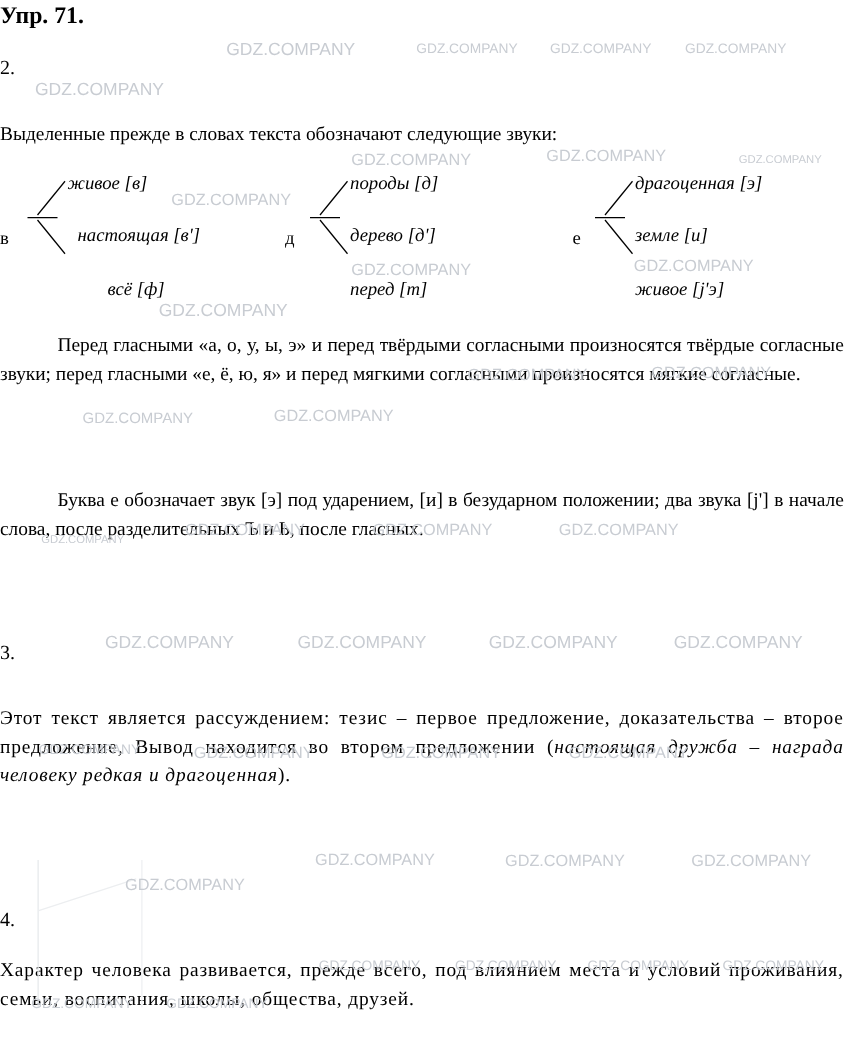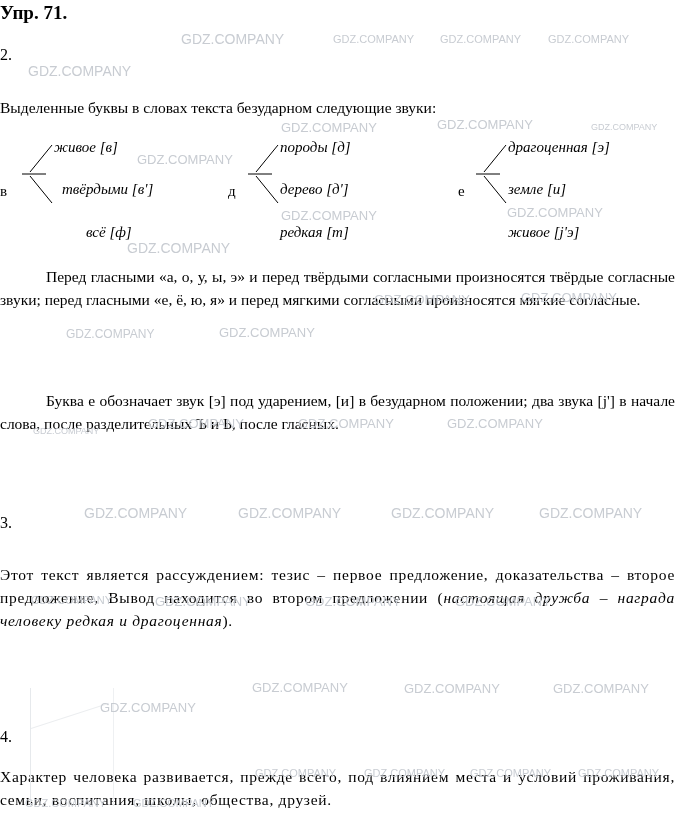--- a/index.html
+++ b/index.html
@@ -116,46 +116,46 @@
 </style>
 </head>
 <body>
 
 <div class="page">
 
   <div class="title">Упр. 71.</div>
 
   <div class="num num-2">2.</div>
 
-  <div class="para intro">Выделенные буквы в словах текста безударном следующие звуки:</div>
+  <div class="para intro">Выделенные прежде в словах текста обозначают следующие звуки:</div>
 
   <div class="scheme">
 
     <div class="grp" style="left:0px; top:0px; width:225px; height:112px;">
       <div class="lbl" style="left:0px; top:48px;">в</div>
       <svg class="brace" style="left:20px; top:8px;" viewBox="0 0 34 62" xmlns="http://www.w3.org/2000/svg">
         <line x1="2" y1="31" x2="26" y2="31" stroke="#000" stroke-width="1"></line>
         <line x1="10" y1="29" x2="32" y2="2" stroke="#000" stroke-width="1"></line>
         <line x1="10" y1="33" x2="32" y2="60" stroke="#000" stroke-width="1"></line>
       </svg>
       <div class="item" style="left:54px; top:4px;">живое [в]</div>
-      <div class="item" style="left:62px; top:46px;">твёрдыми [в']</div>
+      <div class="item" style="left:62px; top:46px;">настоящая [в']</div>
       <div class="item" style="left:54px; top:89px;margin-left:32px;">всё [ф]</div>
     </div>
 
     <div class="grp" style="left:228px; top:0px; width:230px; height:112px;">
       <div class="lbl" style="left:0px; top:48px;">д</div>
       <svg class="brace" style="left:18px; top:8px;" viewBox="0 0 34 62" xmlns="http://www.w3.org/2000/svg">
         <line x1="2" y1="31" x2="26" y2="31" stroke="#000" stroke-width="1"></line>
         <line x1="10" y1="29" x2="32" y2="2" stroke="#000" stroke-width="1"></line>
         <line x1="10" y1="33" x2="32" y2="60" stroke="#000" stroke-width="1"></line>
       </svg>
       <div class="item" style="left:52px; top:4px;">породы [д]</div>
       <div class="item" style="left:52px; top:46px;">дерево [д']</div>
-      <div class="item" style="left:52px; top:89px;">редкая [т]</div>
+      <div class="item" style="left:52px; top:89px;">перед [т]</div>
     </div>
 
     <div class="grp" style="left:458px; top:0px; width:217px; height:112px;">
       <div class="lbl" style="left:0px; top:48px;">е</div>
       <svg class="brace" style="left:16px; top:8px;" viewBox="0 0 34 62" xmlns="http://www.w3.org/2000/svg">
         <line x1="2" y1="31" x2="26" y2="31" stroke="#000" stroke-width="1"></line>
         <line x1="10" y1="29" x2="32" y2="2" stroke="#000" stroke-width="1"></line>
         <line x1="10" y1="33" x2="32" y2="60" stroke="#000" stroke-width="1"></line>
       </svg>
       <div class="item" style="left:50px; top:4px;">драгоценная [э]</div>

